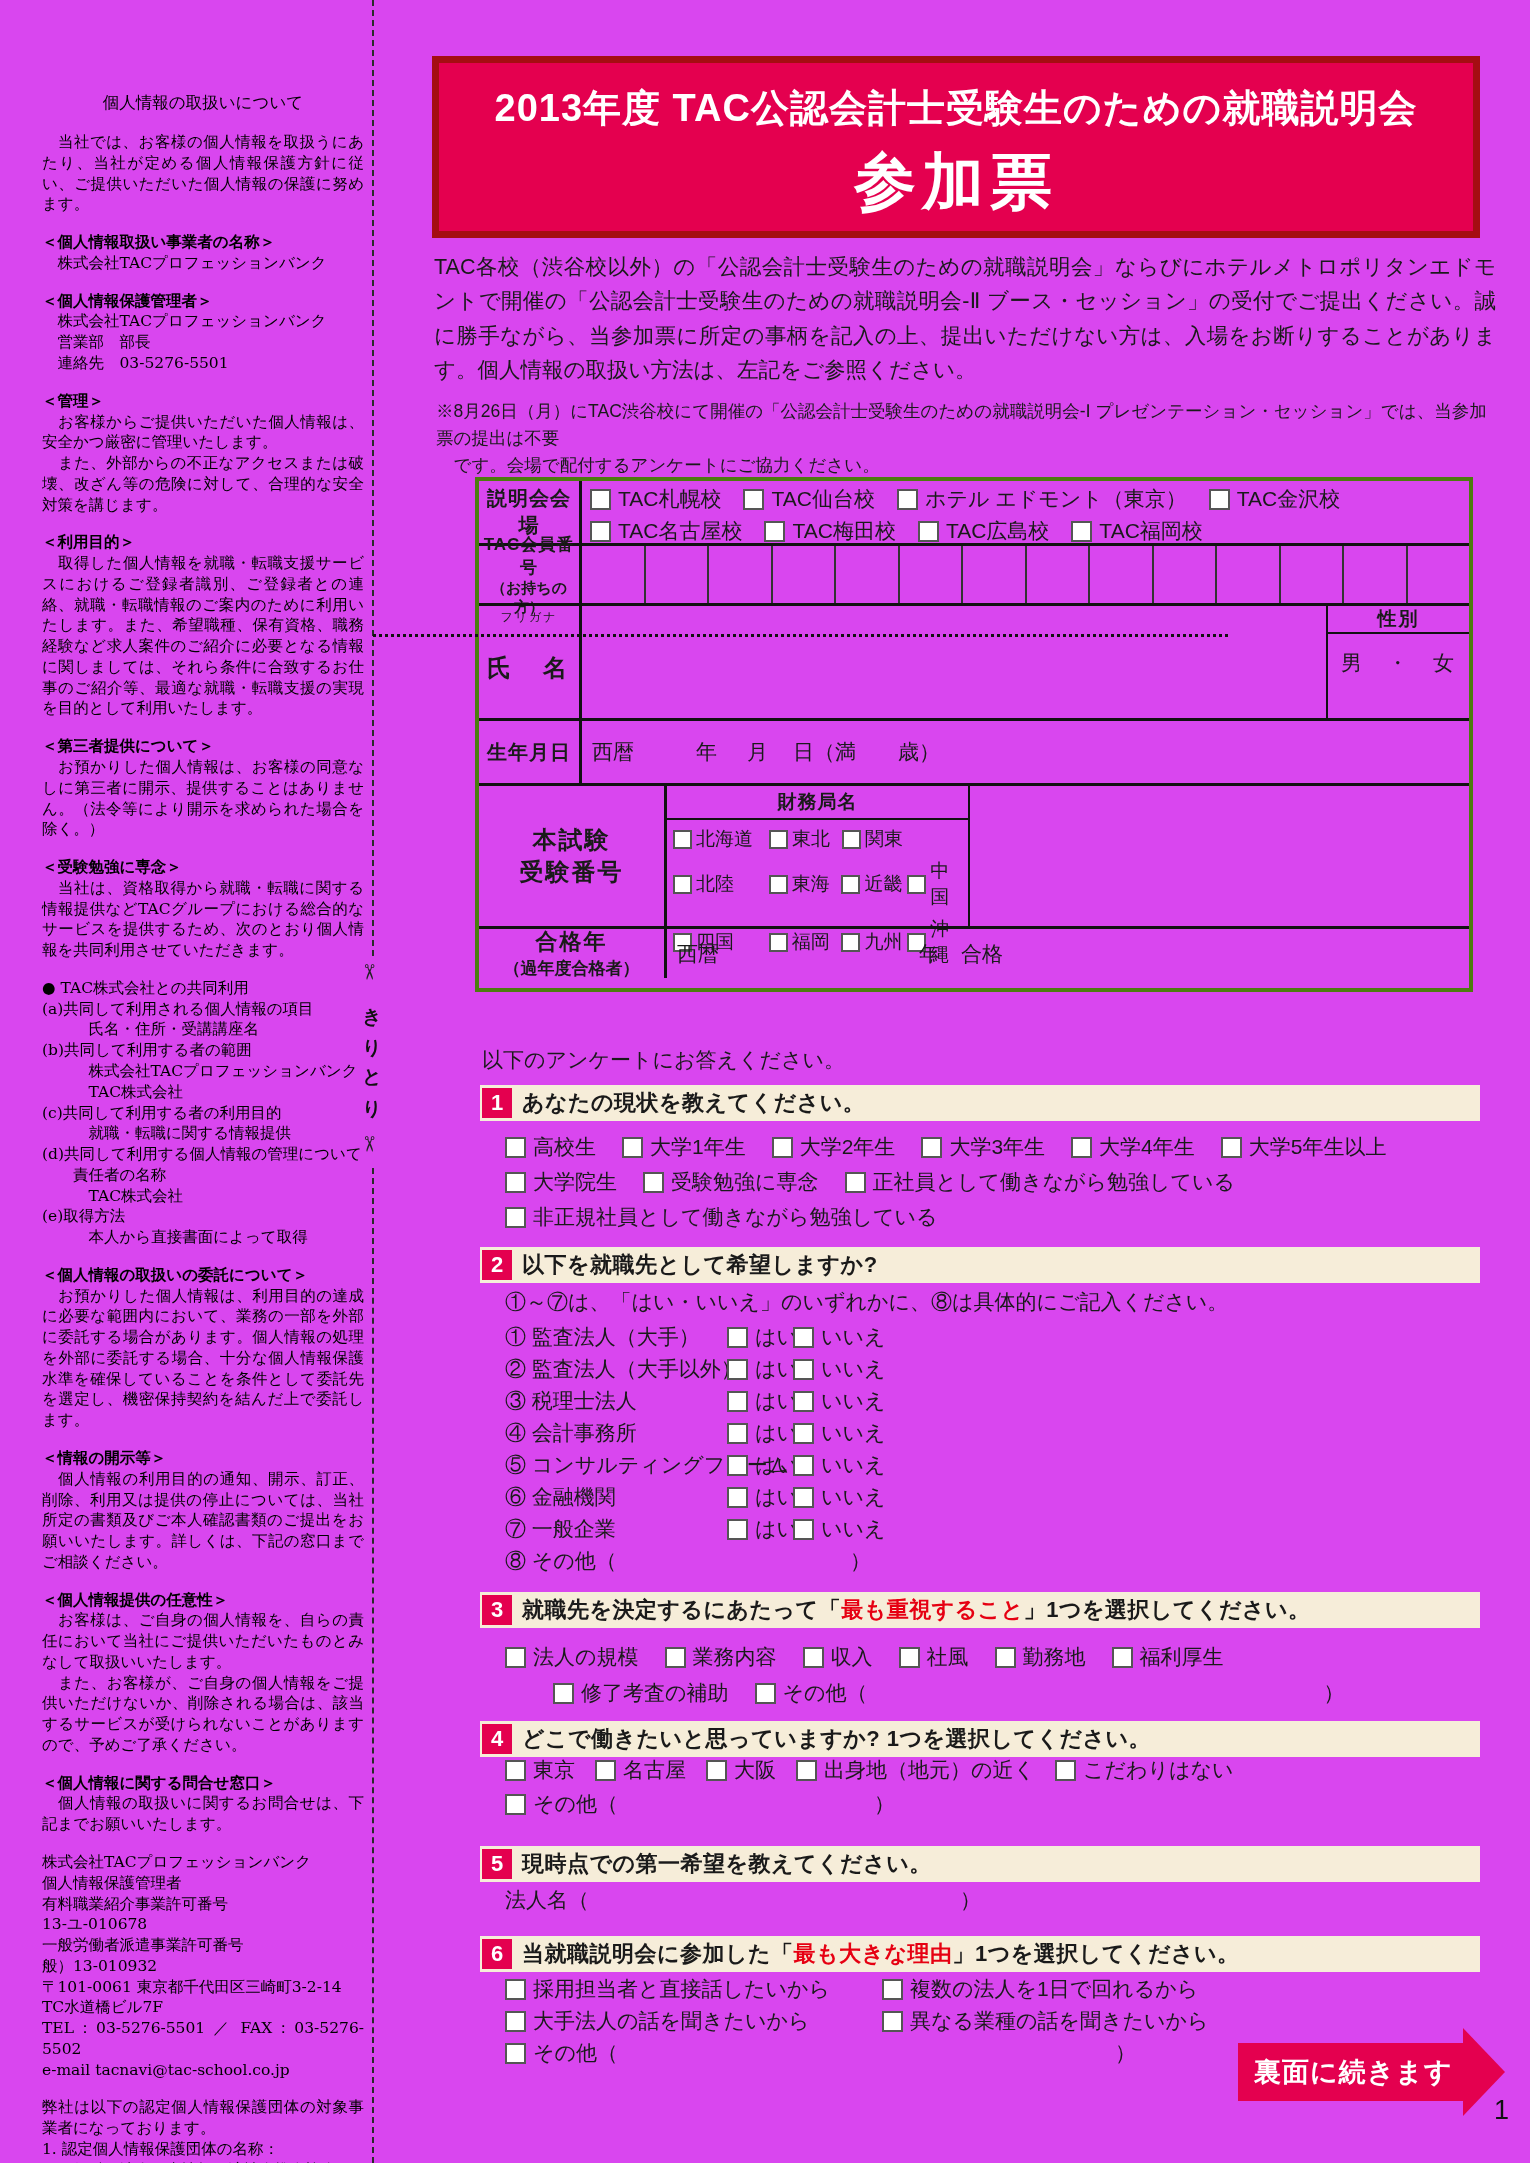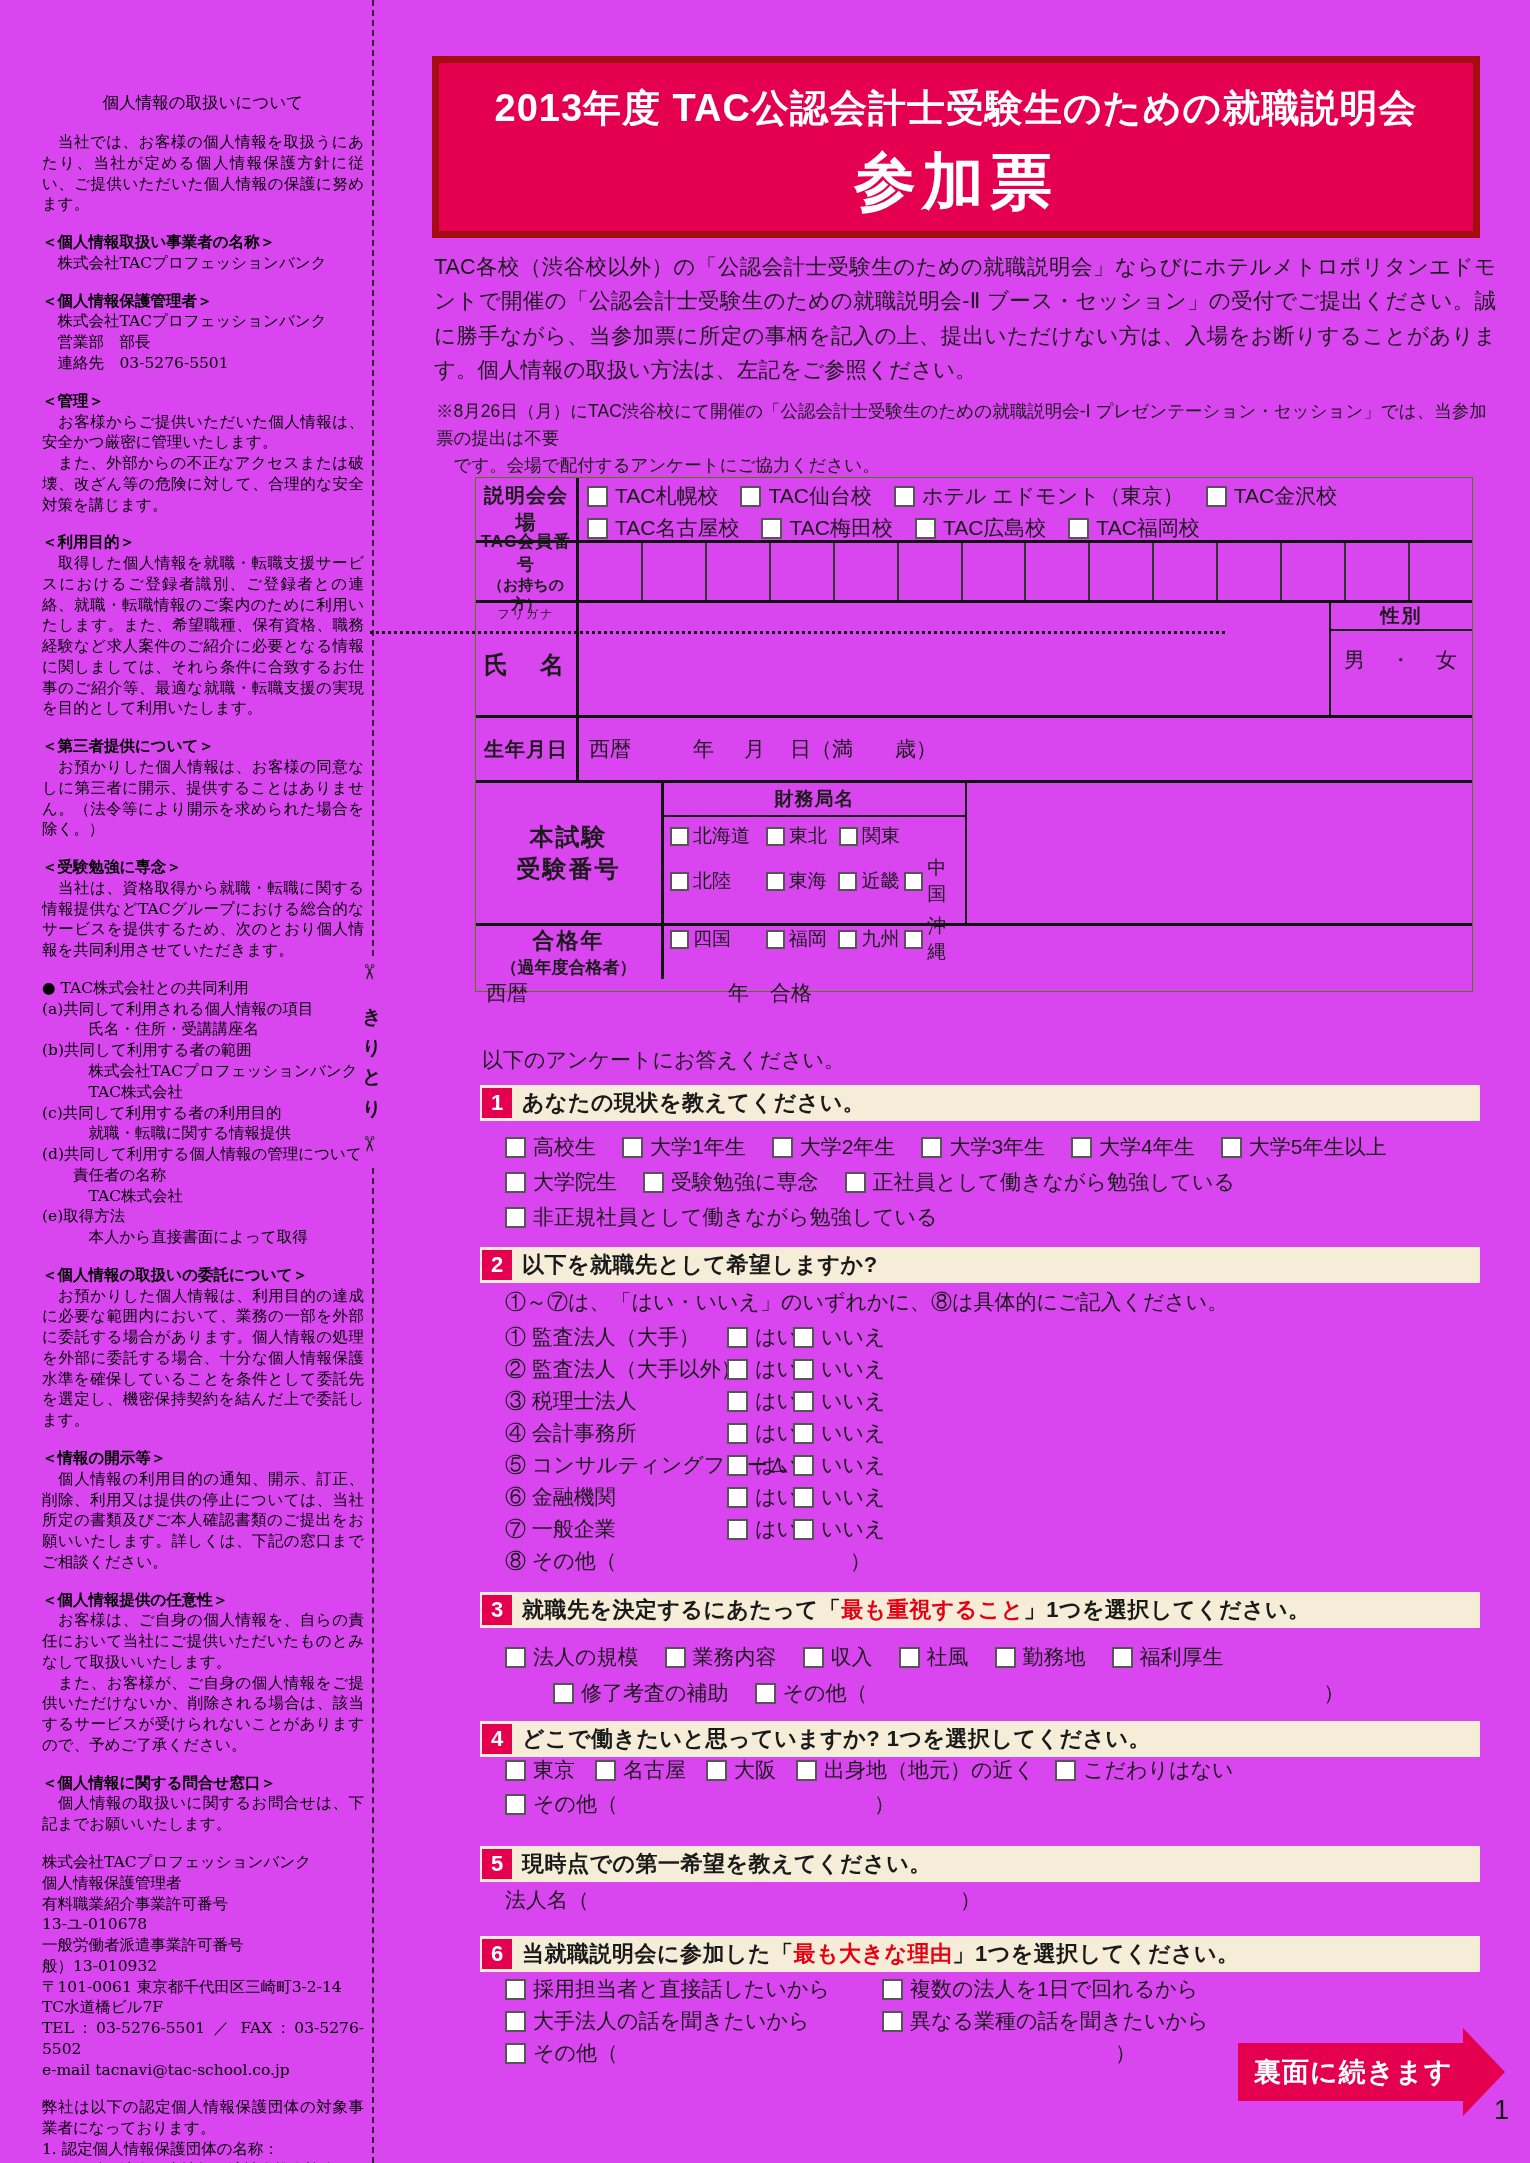--- a/index.html
+++ b/index.html
@@ -44,41 +44,41 @@
     font-size:21.5px; line-height:1.6; text-align:justify;
   }
   .note {
     position:absolute; left:436px; top:398px; width:1056px;
     font-size:17.5px; line-height:1.55; white-space:pre-line;
   }
 
   
   .ftable {
     position:absolute; left:475px; top:477px; width:998px; height:515px;
-    border:1px solid #4d7c0f;
+    border:4px solid #4d7c0f;
   }
   .frow { position:relative; display:flex; border-top:3px solid #111; }
   .frow:first-child { border-top:none; }
   .flabel {
     display:flex; flex-direction:column; align-items:center; justify-content:center;
     border-right:3px solid #111; text-align:center; flex:none;
   }
   .flabel-main { font-size:20px; font-weight:bold; letter-spacing:1px; }
   .flabel-sub { font-size:15px; font-weight:bold; }
   .fl-narrow { width:103px; }
   .fl-wide { width:188px; }
   .flabel-big { font-size:24px; font-weight:bold; letter-spacing:2px; }
   .fcontent { flex:1; position:relative; }
 
   .r1 { height:62px; }
   .r2 { height:60px; }
   .r3 { height:115px; }
   .r4 { height:65px; }
   .r5 { height:143px; }
-  .r6 { height:52px;flex-direction:column; }
+  .r6 { height:52px; }
 
   .venue-line { display:flex; align-items:center; font-size:20px; margin:4px 0 0 8px; gap:0; }
   .venue-line .opt { margin-right:22px; }
 
   .mcells { display:flex; height:100%; }
   .mcell { flex:1; border-left:2px solid #333; }
   .mcell:first-child { border-left:none; }
 
   .kana-label { font-size:12px; font-weight:normal; letter-spacing:2px; margin-top:3px; }
   .name-label { font-size:24px; font-weight:bold; letter-spacing:4px; margin-top:26px; }

